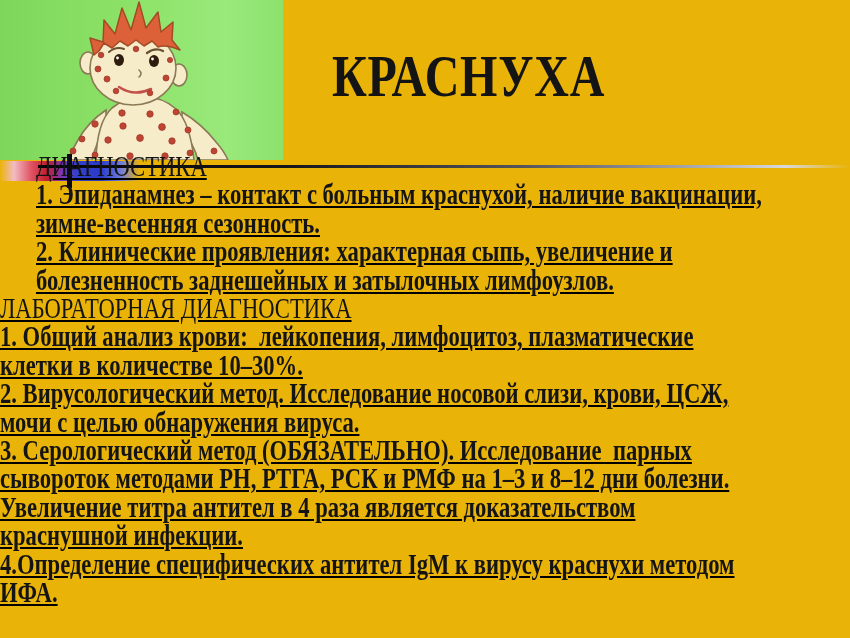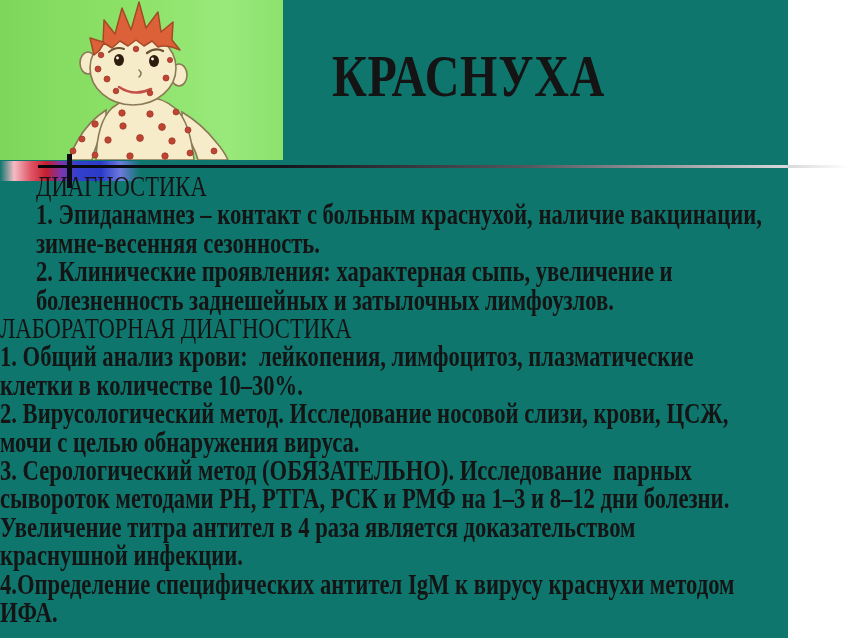--- a/index.html
+++ b/index.html
@@ -6,23 +6,23 @@
     margin: 0;
     padding: 0;
     width: 850px;
     height: 638px;
     background: #ffffff;
     overflow: hidden;
     font-family: "Liberation Serif", serif;
   }
   .slide {
     position: relative;
-    width: 788px;
+    width: 850px;
     height: 638px;
-    background: #0f766e;
+    background: #eab308;
   }
   
   .picture {
     position: absolute;
     left: 0; top: 0;
     width: 283px; height: 160px;
   }
   
   .title {
     position: absolute;
@@ -62,22 +62,23 @@
   }
   .decor-tick {
     position: absolute;
     left: 67px; top: 154px;
     width: 4.5px; height: 34px;
     background: #0a0a12;
   }
   
   .content {
     position: absolute;
-    left: 0; top: 172px;
+    left: 0; top: 152px;
     width: 850px;
+    text-decoration: underline;
   }
   .ln {
     font-size: 29px;
     line-height: 28.4px;
     font-weight: bold;
     color: #141414;
     white-space: pre;
     width: max-content;
     transform: scaleX(0.78);
     transform-origin: 0 50%;

